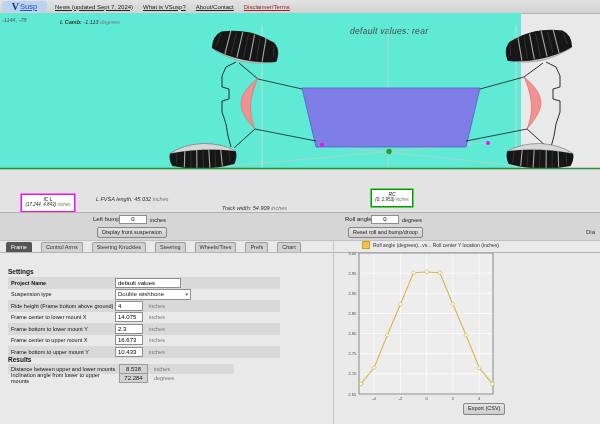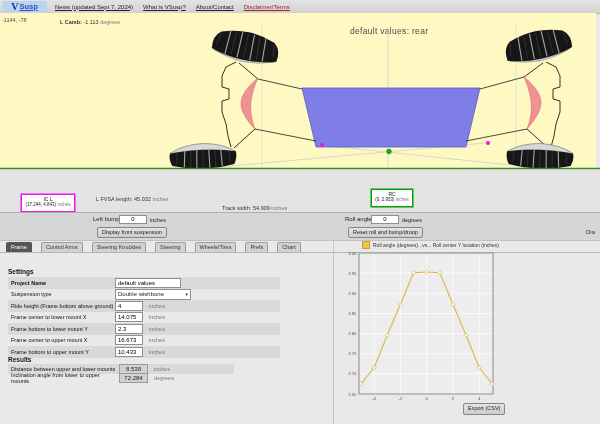--- a/index.html
+++ b/index.html
@@ -5,26 +5,26 @@
   html,body{margin:0;padding:0;background:#cfcfcf;}
   #page{position:relative;width:600px;height:424px;background:#e9e9e9;overflow:hidden;
         font-family:"Liberation Sans","DejaVu Sans",sans-serif;color:#222;}
   
   .header{position:absolute;left:0;top:0;width:600px;height:13px;
           background:linear-gradient(#e3e3e3,#d2d2d2);border-bottom:1px solid #b3b3b3;
           display:flex;align-items:center;}
   .logo{position:absolute;left:2px;top:1px;width:45px;height:11px;background:#b9d3f0;
         border-radius:3px;display:flex;align-items:center;justify-content:center;}
   .logo-v{font-family:"Liberation Serif","DejaVu Serif",serif;font-weight:bold;font-size:10px;color:#16308c;line-height:10px;}
-  .logo-susp{font-size:7.5px;font-weight:bold;color:#2a50b8;text-decoration:underline;margin-left:1px;text-align:right;}
+  .logo-susp{font-size:7.5px;font-weight:normal;color:#2a50b8;text-decoration:underline;margin-left:1px;text-align:right;}
   .hlinks{position:absolute;left:55px;top:0;height:13px;display:flex;align-items:center;gap:10px;}
   .hlink{font-size:6px;color:#222;text-decoration:underline;white-space:nowrap;cursor:pointer;}
   .hlink.warn{color:#a22222;}
   
-  .diagram{position:absolute;left:0;top:13px;width:596px;height:199px;background:#fef9c3;}
+  .diagram{position:absolute;left:0;top:13px;width:521px;height:199px;background:#5eead4;font-style:italic;}
   .coords{position:absolute;left:2px;top:4px;font-size:5.5px;color:#555;}
   .camb{position:absolute;left:60px;top:6px;font-size:5.5px;color:#333;}
   .camb .lbl{font-weight:bold;}
   .unit{color:#777;}
   .caption{position:absolute;left:350px;top:13px;font-size:8.5px;color:#4a4a4a;letter-spacing:.3px;}
   .diagram svg{position:absolute;left:0;top:0;}
   .marker-box{position:absolute;background:#fff;text-align:center;line-height:1.25;}
   .ic-box{left:21px;top:181px;width:52px;height:16px;border:1px solid #f010f0;box-shadow:0 0 0 .5px #f010f0;}
   .rc-box{left:371px;top:176px;width:40px;height:16px;border:1px solid #00a000;box-shadow:0 0 0 .5px #00a000;}
   .marker-box .l1{font-size:5px;color:#222;margin-top:1px;}

